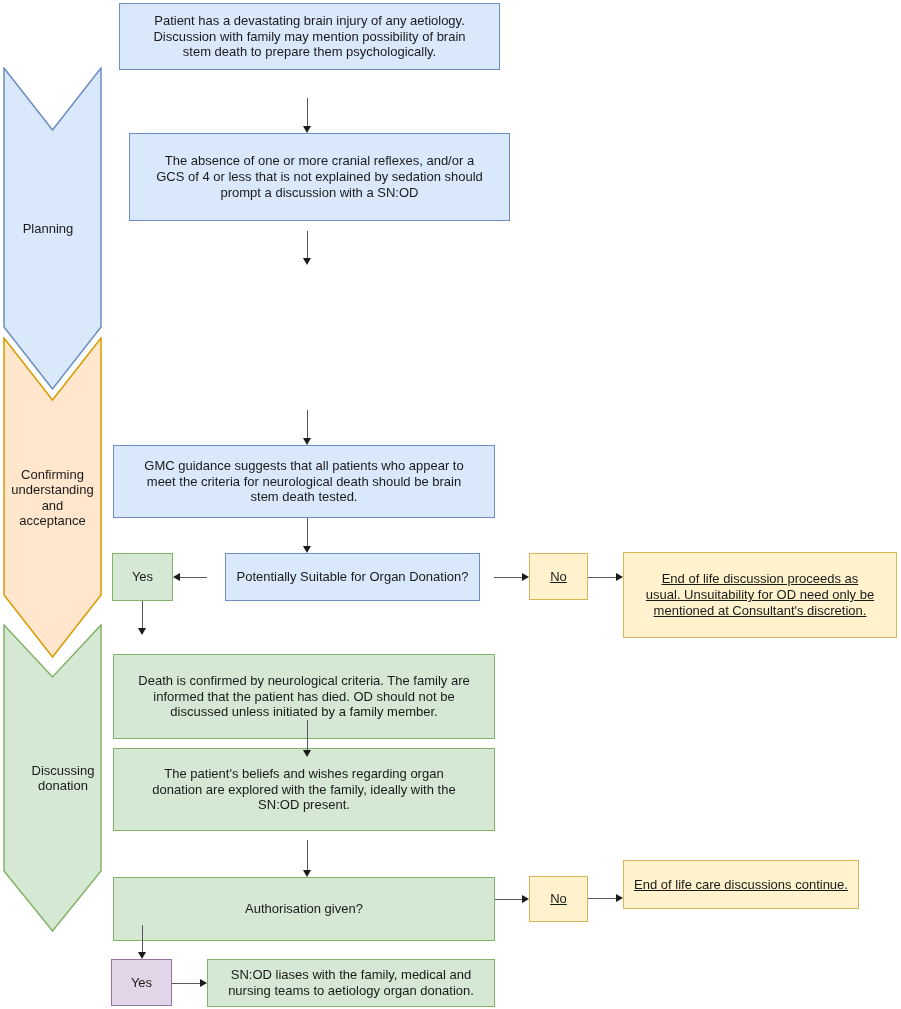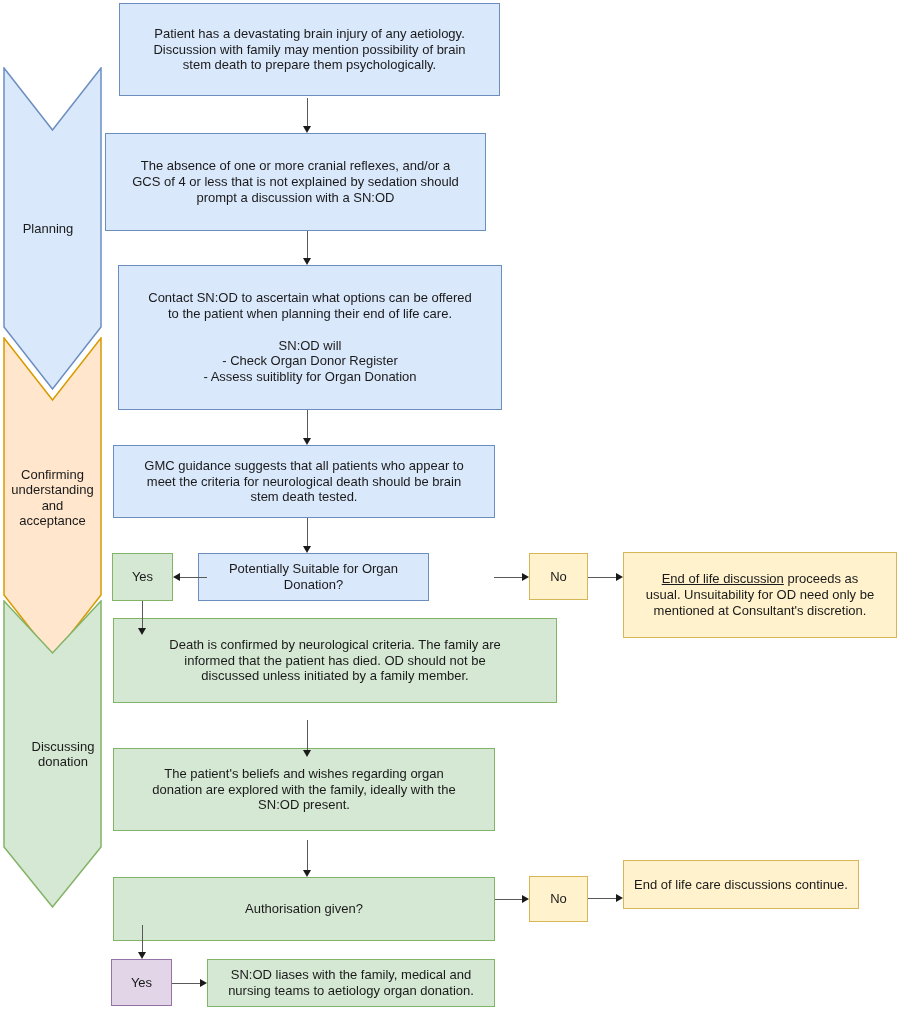--- a/index.html
+++ b/index.html
@@ -8,21 +8,21 @@
     font-family:"Liberation Sans",sans-serif;overflow:hidden;
   }
   .node{
     position:absolute;border:1px solid #999;box-sizing:border-box;
     display:flex;align-items:center;justify-content:center;
     text-align:center;font-size:13px;line-height:1.22;color:var(--text);
     padding:3px 8px;white-space:pre-line;
   }
   .blue{background:var(--blue_fill);border-color:var(--blue_border);}
   .green{background:var(--green_fill);border-color:var(--green_border);}
-  .yellow{background:var(--yellow_fill);border-color:var(--yellow_border);}
+  .yellow{background:var(--yellow_fill);border-color:var(--yellow_border);text-decoration:underline;}
   .purple{background:var(--purple_fill);border-color:var(--purple_border);}
   .u{text-decoration:underline;text-align:center;}
   .chevron{position:absolute;}
   .chevron svg{position:absolute;left:0;top:0;}
   .chevron polygon{stroke-width:1.5;}
   .chevron.c-blue polygon{fill:var(--blue_fill);stroke:var(--blue_border);}
   .chevron.c-orange polygon{fill:var(--orange_fill);stroke:var(--orange_border);}
   .chevron.c-green polygon{fill:var(--green_fill);stroke:var(--green_border);}
   .chevron-label{
     position:absolute;inset:0;display:flex;align-items:center;justify-content:center;
@@ -61,60 +61,54 @@
   <div class="chevron c-orange" style="left:3px;top:337px;width:99px;height:321px">
     <svg width="99" height="321" viewBox="0 0 99 321">
       <polygon points="1,1 49.5,63 98,1 98,258 49.5,320 1,258"></polygon>
     </svg>
     <div class="chevron-label">Confirming
 understanding
 and
 acceptance</div>
   </div>
 
-  <div class="chevron c-green" style="left:3px;top:600px;width:120px;height:308px">
+  <div class="chevron c-green" style="left:3px;top:624px;width:120px;height:308px">
     <svg width="99" height="308" viewBox="0 0 99 308">
       <polygon points="1,1 49.5,53 98,1 98,247 49.5,307 1,247"></polygon>
     </svg>
     <div class="chevron-label">Discussing
 donation</div>
   </div>
 
-  <div class="node blue" style="left:119px;top:3px;width:381px;height:93px">Patient has a devastating brain injury of any aetiology.
+  <div class="node blue" style="left:119px;top:3px;width:381px;height:67px">Patient has a devastating brain injury of any aetiology.
 Discussion with family may mention possibility of brain
 stem death to prepare them psychologically.</div>
 
-  <div class="node blue" style="left:105px;top:133px;width:381px;height:98px">The absence of one or more cranial reflexes, and/or a
+  <div class="node blue" style="left:129px;top:133px;width:381px;height:88px">The absence of one or more cranial reflexes, and/or a
 GCS of 4 or less that is not explained by sedation should
 prompt a discussion with a SN:OD</div>
 
-  <div class="node blue" style="left:118px;top:265px;width:384px;height:145px">Contact SN:OD to ascertain what options can be offered
-to the patient when planning their end of life care.
-
-SN:OD will
-- Check Organ Donor Register
-- Assess suitiblity for Organ Donation</div>
 
   <div class="node blue" style="left:113px;top:445px;width:382px;height:73px">GMC guidance suggests that all patients who appear to
 meet the criteria for neurological death should be brain
 stem death tested.</div>
 
   <div class="node green" style="left:112px;top:553px;width:61px;height:48px">Yes</div>
 
-  <div class="node blue" style="left:198px;top:553px;width:231px;height:48px">Potentially Suitable for Organ Donation?</div>
+  <div class="node blue" style="left:225px;top:553px;width:255px;height:48px">Potentially Suitable for Organ Donation?</div>
 
   <div class="node yellow" style="left:529px;top:553px;width:59px;height:47px">No</div>
 
   <div class="node yellow" style="left:623px;top:552px;width:274px;height:86px">
     <div><span class="u">End of life discussion</span><span> proceeds as
 usual. Unsuitability for OD need only be
 mentioned at Consultant's discretion.</span></div>
   </div>
 
-  <div class="node green" style="left:113px;top:618px;width:444px;height:85px">Death is confirmed by neurological criteria. The family are
+  <div class="node green" style="left:113px;top:654px;width:382px;height:85px">Death is confirmed by neurological criteria. The family are
 informed that the patient has died. OD should not be
 discussed unless initiated by a family member.</div>
 
   <div class="node green" style="left:113px;top:748px;width:382px;height:83px">The patient's beliefs and wishes regarding organ
 donation are explored with the family, ideally with the
 SN:OD present.</div>
 
   <div class="node green" style="left:113px;top:877px;width:382px;height:64px">Authorisation given?</div>
 
   <div class="node yellow" style="left:529px;top:876px;width:59px;height:46px">No</div>

